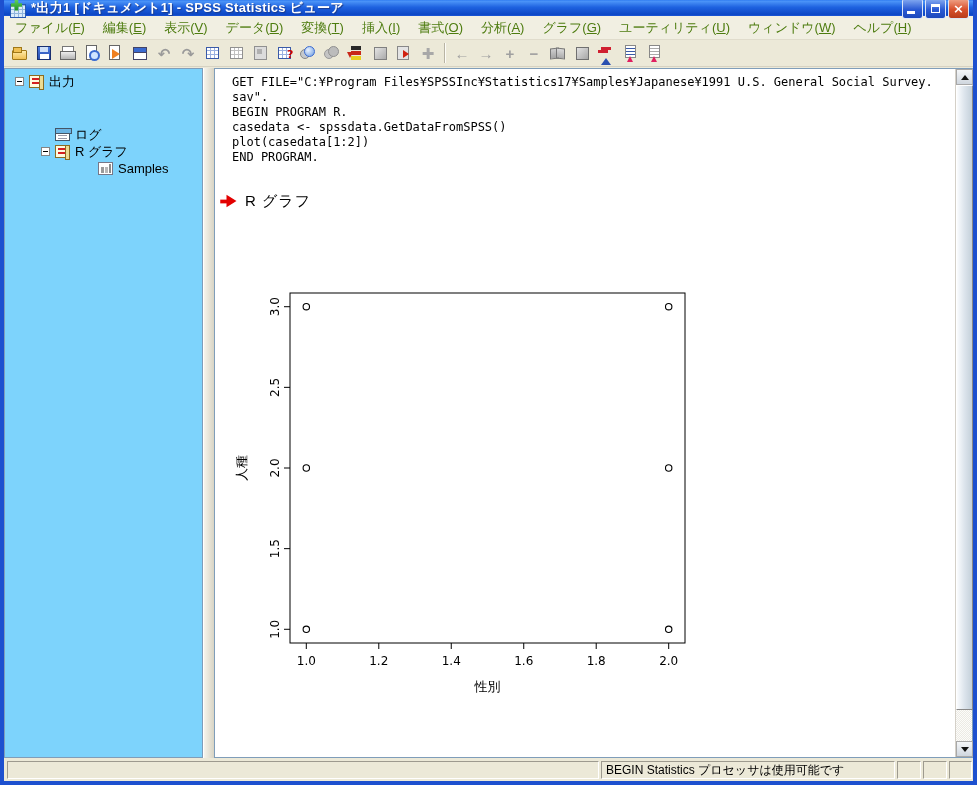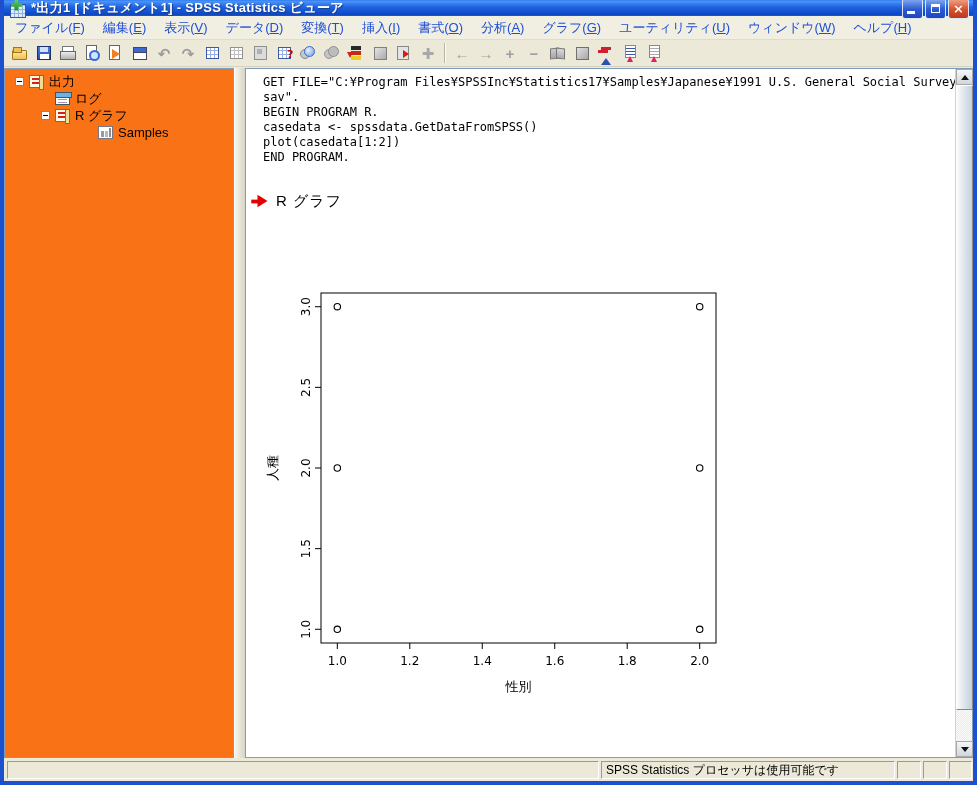--- a/index.html
+++ b/index.html
@@ -16,21 +16,21 @@
     clip-path:polygon(33% 0,66% 0,66% 33%,100% 33%,100% 66%,66% 66%,66% 100%,33% 100%,33% 66%,0 66%,0 33%,33% 33%)}
   .title-text{font-size:13px;font-weight:bold;text-shadow:1px 1px 1px #1b3c8c;letter-spacing:.3px;flex:1;white-space:nowrap;overflow:hidden}
   .win-controls{display:flex;gap:2px}
   .win-btn{width:21px;height:21px;border-radius:3px;border:1px solid #dce6f8;display:flex;align-items:center;justify-content:center;position:relative}
   .win-btn.min,.win-btn.max{background:linear-gradient(#86acf2,#2a5ad4 55%,#1c48bc)}
   .win-btn.close{background:linear-gradient(#f0a488,#d8502c 55%,#b83c1c);color:#fff;font:bold 13px "DejaVu Sans",sans-serif}
   .glyph-min{position:absolute;left:4px;bottom:4px;width:8px;height:3px;background:#fff}
   .glyph-max{width:9px;height:9px;border:1px solid #fff;border-top:3px solid #fff}
   
   .menubar{height:24px;flex:none;display:flex;align-items:center;background:#f1efe2;border-bottom:1px solid #e0dccc;padding-left:2px}
-  .menu-item{padding:3px 9px;font-size:13px;color:#1d4ed8;white-space:nowrap;cursor:default}
+  .menu-item{padding:3px 9px;font-size:13px;color:#4d7c0f;white-space:nowrap;cursor:default}
   
   .toolbar{height:27px;flex:none;display:flex;align-items:center;background:#ece9d8;border-bottom:1px solid #d6d2c2;padding-left:4px}
   .tb-btn{width:24px;height:23px;display:flex;align-items:center;justify-content:center;flex:none}
   .tb-btn .glyph{font-size:15px;font-weight:bold;line-height:1}
   .tb-sep{width:2px;height:20px;border-left:1px solid #b8b4a4;border-right:1px solid #fdfcf8;margin:0 4px;flex:none}
   .tbi{width:16px;height:16px;display:block;position:relative}
   .tbi::before,.tbi::after{content:"";position:absolute}
   .tbi.open::before{left:0;top:5px;width:13px;height:8px;background:linear-gradient(#ffeaa8,#efc054);border:1px solid #a07818;border-radius:1px}
   .tbi.open::after{left:1px;top:2px;width:7px;height:4px;background:#efc054;border:1px solid #a07818}
   .tbi.save{width:14px;height:14px;margin:1px;background:linear-gradient(#4a7ae0,#2a50b0);border:1px solid #1a3070}
@@ -65,21 +65,21 @@
   .tbi.tree-red::before{left:3px;top:2px;width:10px;height:3px;background:#d02030;box-shadow:-3px 3px 0 #d02030}
   .tbi.tree-red::after{left:3px;top:8px;border:5px solid transparent;border-bottom:7px solid #2a50b0}
   .tbi.doc-up::before{left:3px;top:0;width:9px;height:11px;background:#fff;border:1px solid #888;
     background-image:repeating-linear-gradient(0deg,transparent 0 2px,#3a5aa8 2px 3px)}
   .tbi.doc-up::after{left:5px;bottom:-1px;border:3px solid transparent;border-bottom:6px solid #e02060}
   .tbi.doc-up2::before{left:3px;top:0;width:9px;height:11px;background:#fff;border:1px solid #888;
     background-image:repeating-linear-gradient(0deg,transparent 0 2px,#aaa 2px 3px)}
   .tbi.doc-up2::after{left:5px;bottom:-1px;border:3px solid transparent;border-bottom:6px solid #e02060}
   
   .main{flex:1;display:flex;min-height:0;background:#ece9d8;padding:1px 0 1px 0}
-  .outline-pane{width:230px;flex:none;background:#f97316;border:1px solid #7f9db9;overflow:hidden;padding:4px 2px}
+  .outline-pane{width:199px;flex:none;background:#7dd3fc;border:1px solid #7f9db9;overflow:hidden;padding:4px 2px}
   .splitter{width:11px;flex:none;background:linear-gradient(90deg,#f6f4ec,#d8d4c4);border-left:1px solid #fff}
   .content-wrap{flex:1;display:flex;min-width:0;border:1px solid #7f9db9;background:#fff}
   .content-pane{flex:1;overflow:hidden;position:relative}
   
   .tree-row{display:flex;align-items:center;height:17px;font-size:13px;color:#000;white-space:nowrap;cursor:default}
   .expander{width:9px;height:9px;flex:none;border:1px solid #848484;background:#fff;position:relative;margin-right:5px}
   .expander::before{content:"";position:absolute;left:1px;top:3px;width:5px;height:1px;background:#000}
   .t-spacer{width:14px;flex:none}
   .t-spacer2{width:17px;flex:none}
   .red-arrow{position:relative;width:14px;height:9px;flex:none;margin-right:3px}
@@ -244,21 +244,21 @@
       </div>
     </div>
 
   <div class="main">
     <div class="outline-pane" id="tree">
         <div class="tree-row" style="padding-left: 8px;">
           <span class="expander"></span>
           <i class="ti book"></i>
           <span class="tree-label">出力</span>
         </div>
-        <div class="tree-row" style="padding-left: 34px;">
+        <div class="tree-row" style="padding-left: 34px; margin-top: 36px;">
           <span class="t-spacer"></span>
           <i class="ti log"></i>
           <span class="tree-label">ログ</span>
         </div>
         <div class="tree-row" style="padding-left: 34px;">
           <span class="expander"></span>
           <i class="ti book"></i>
           <span class="tree-label">R グラフ</span>
         </div>
         <div class="tree-row" style="padding-left: 60px;">
@@ -323,18 +323,18 @@
         <div class="sb-gap"></div>
         <div class="sb-btn">
             <span class="arrow-down"></span>
           </div>
       </div>
     </div>
   </div>
 
   <div class="statusbar">
     <div class="sb-panel big"></div>
-    <div class="sb-panel msg">SPSS Statistics プロセッサは使用可能です</div>
+    <div class="sb-panel msg">BEGIN Statistics プロセッサは使用可能です</div>
     <div class="sb-panel s1"></div>
     <div class="sb-panel s2"></div>
     <div class="sb-panel s3"></div>
   </div>
 </div>
 
 </body></html>

